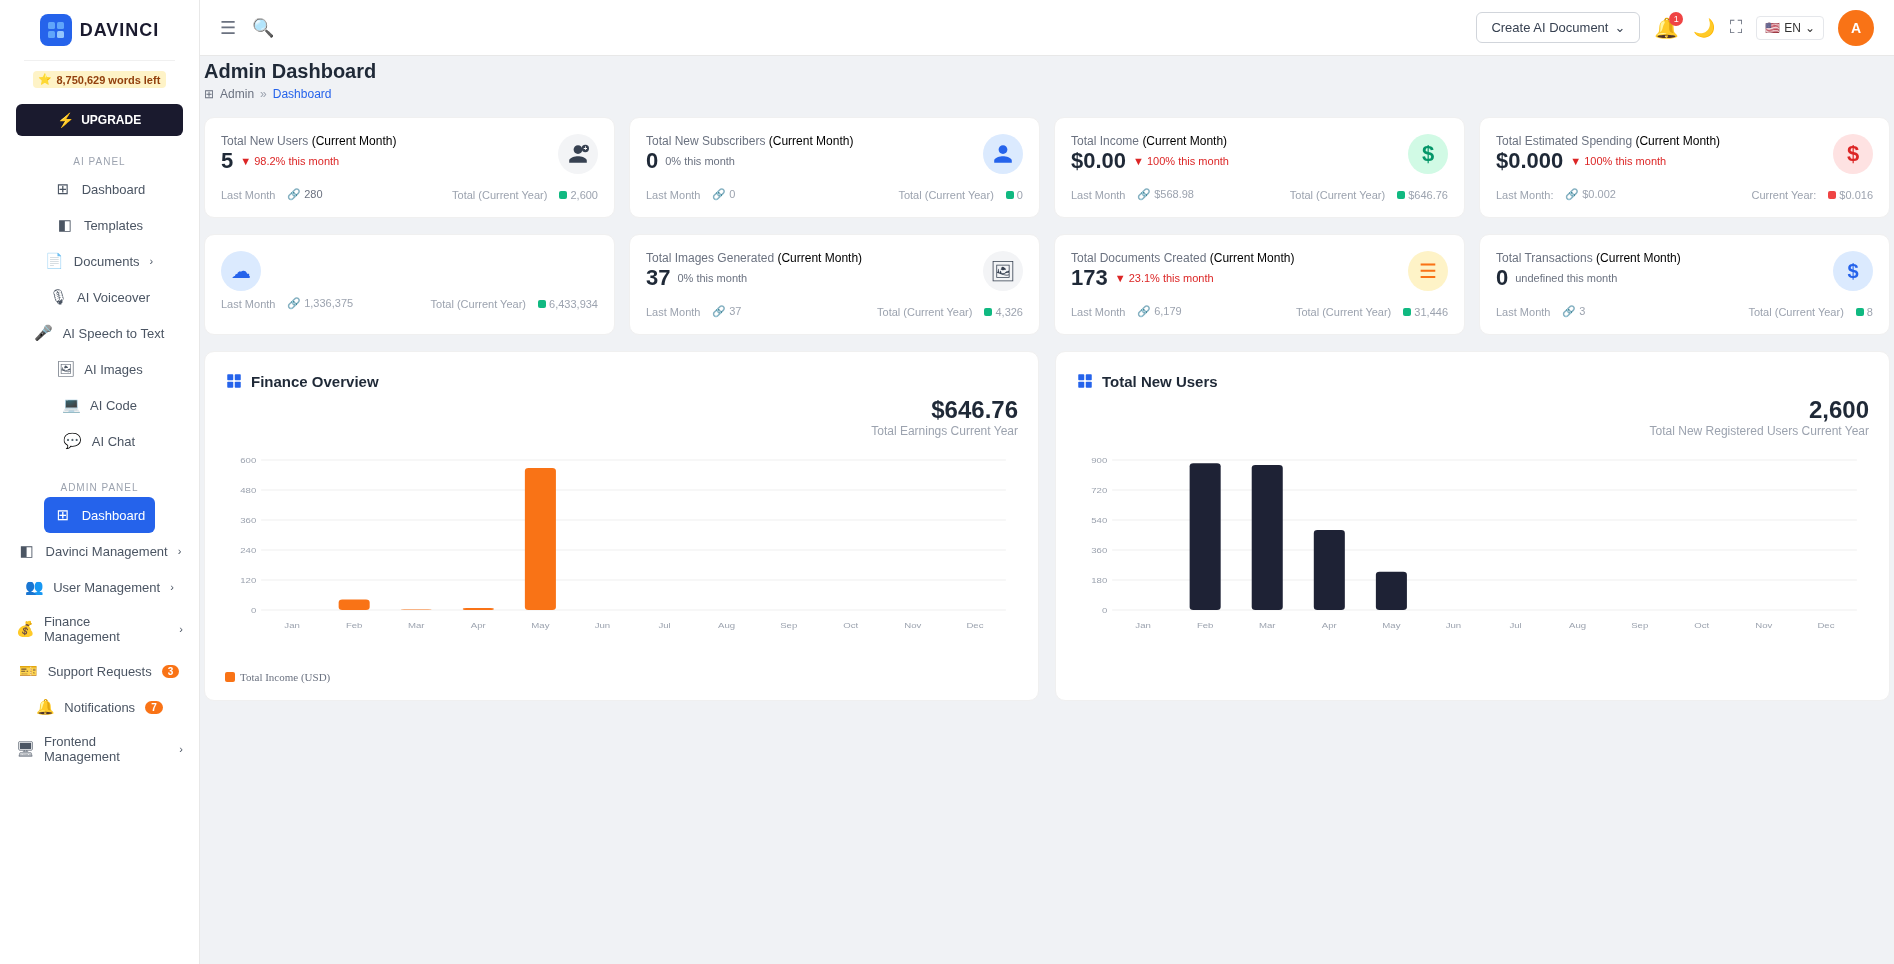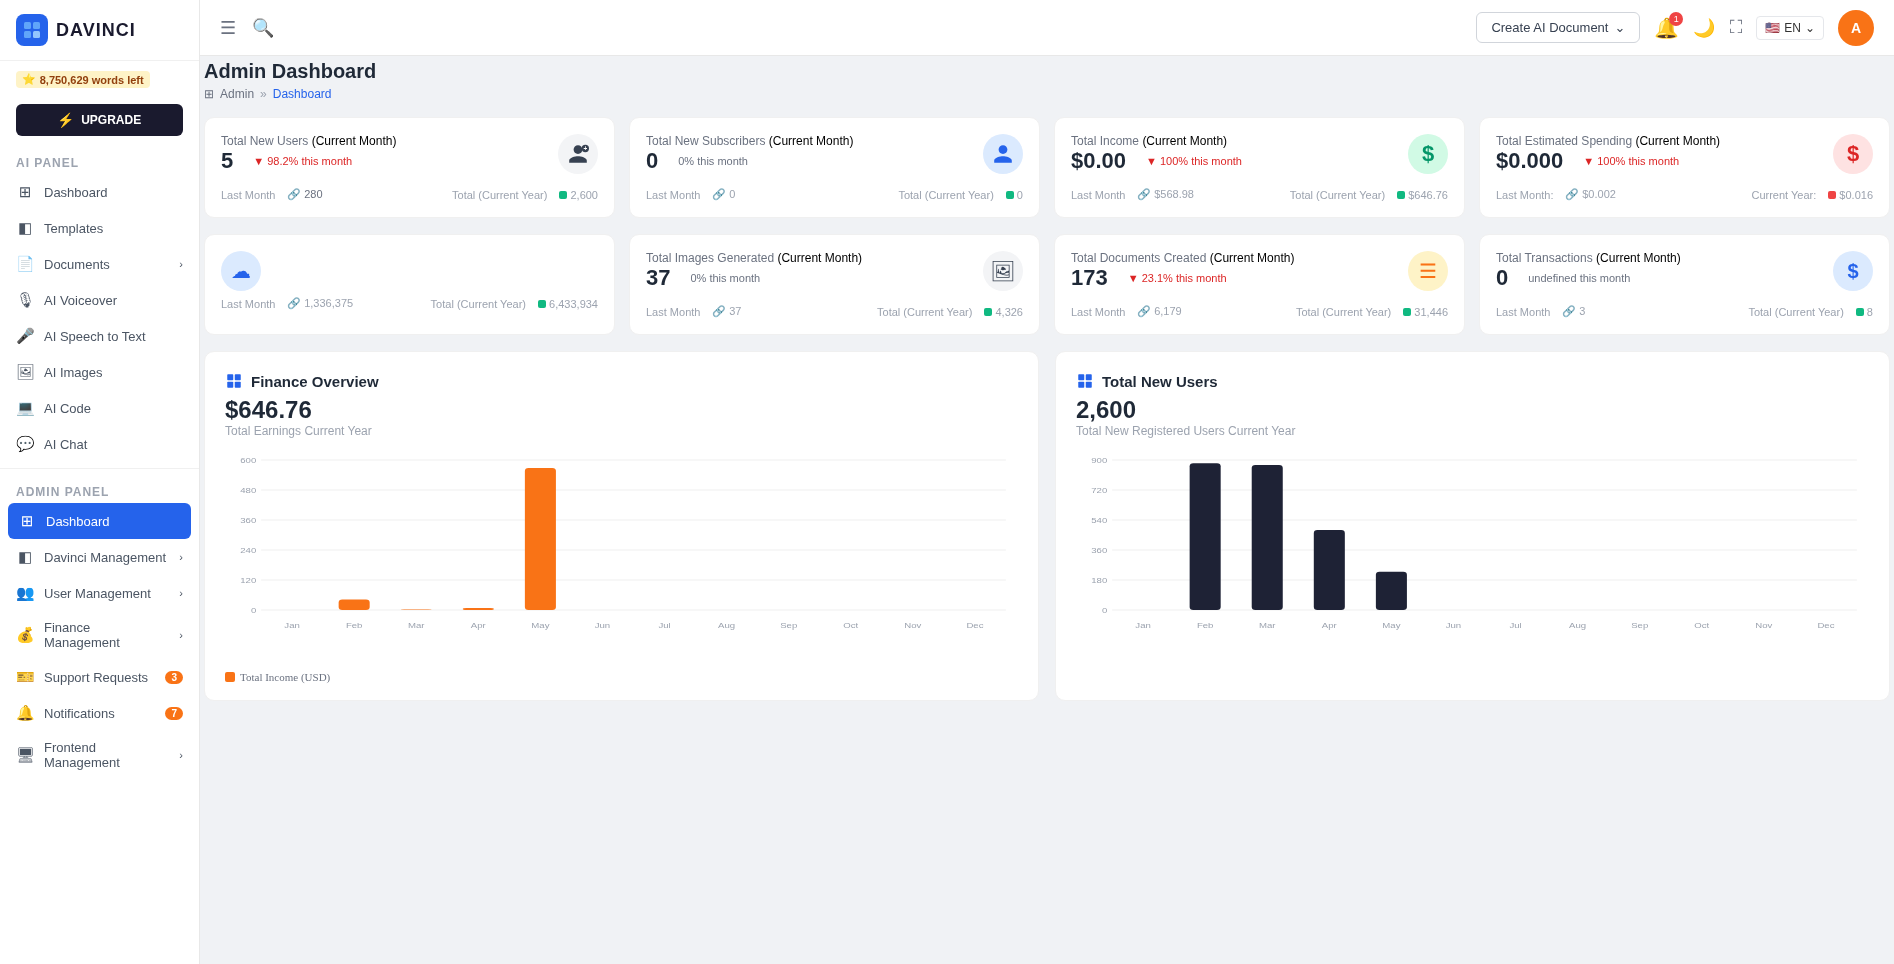--- a/index.html
+++ b/index.html
@@ -1,35 +1,35 @@
 <!DOCTYPE html>
 <html><head>
   <meta charset="utf-8">
   <style>
     * { box-sizing: border-box; margin: 0; padding: 0; }
     body { font-family: 'Segoe UI', Arial, sans-serif; background: #f0f2f5; color: #333; font-size: 13px; }
     
     
     .app { display: flex; height: 100vh; overflow: hidden; }
-    .sidebar { width: 200px; min-width: 200px; background: #fff; border-right: 1px solid #e8e8e8; display: flex; flex-direction: column; overflow-y: auto; }
+    .sidebar { width: 200px; min-width: 200px; background: #fff; border-right: 1px solid #e8e8e8; display: flex; flex-direction: column; overflow-y: auto; align-items: center; }
     .main { flex: 1; display: flex; flex-direction: column; overflow: hidden; }
     .topbar { height: 56px; background: #fff; border-bottom: 1px solid #e8e8e8; display: flex; align-items: center; padding: 0 20px; justify-content: space-between; }
     .content { flex: 1; overflow-y: auto; padding: 4px; }
 
     
     .sidebar-logo { padding: 14px 16px; display: flex; align-items: center; gap: 8px; border-bottom: 1px solid #f0f0f0; }
     .logo-icon { width: 32px; height: 32px; background: #2563eb; border-radius: 8px; display: flex; align-items: center; justify-content: center; }
     .logo-text { font-size: 18px; font-weight: 700; color: #1a1a2e; letter-spacing: 1px; }
     
     .sidebar-words { padding: 10px 16px; display: flex; align-items: center; gap: 6px; }
     .words-badge { background: #fef3c7; border-radius: 4px; padding: 2px 6px; font-size: 11px; font-weight: 600; color: #92400e; display: flex; align-items: center; gap: 4px; }
     .upgrade-btn { margin: 6px 16px 10px; background: #1a1a2e; color: #fff; border: none; border-radius: 6px; padding: 8px 14px; cursor: pointer; font-size: 12px; font-weight: 600; display: flex; align-items: center; gap: 6px; width: calc(100% - 32px); justify-content: center; }
     .upgrade-btn .bolt { color: #fbbf24; font-size: 14px; }
     
-    .sidebar-section-label { padding: 10px 16px 4px; font-size: 12px; font-weight: 700; color: #9ca3af; letter-spacing: 1px; text-transform: uppercase; }
+    .sidebar-section-label { padding: 10px 16px 4px; font-size: 10px; font-weight: 400; color: #9ca3af; letter-spacing: 1px; text-transform: uppercase; }
     
     .sidebar-item { display: flex; align-items: center; gap: 10px; padding: 9px 16px; cursor: pointer; color: #4b5563; font-size: 13px; font-weight: 500; border-radius: 0; transition: background 0.15s; }
     .sidebar-item.active { background: #2563eb; color: #fff; border-radius: 6px; margin: 0 8px; padding: 9px 10px; }
     .sidebar-item .icon { width: 18px; text-align: center; font-size: 15px; }
     .sidebar-item .chevron { margin-left: auto; font-size: 11px; }
     .sidebar-item .badge { margin-left: auto; background: #f97316; color: #fff; border-radius: 10px; padding: 1px 6px; font-size: 10px; font-weight: 700; }
     .sidebar-divider { border: none; border-top: 1px solid #f0f0f0; margin: 6px 0; }
     
     
     .topbar-left { display: flex; align-items: center; gap: 16px; }
@@ -53,32 +53,32 @@
     .stat-card-header { display: flex; align-items: flex-start; justify-content: space-between; margin-bottom: 6px; }
     .stat-card-label { font-size: 12px; color: #6b7280; font-weight: 500; }
     .stat-card-label span { color: #000000; }
     .stat-icon { width: 40px; height: 40px; border-radius: 50%; display: flex; align-items: center; justify-content: center; font-size: 18px; }
     .stat-icon.green { background: #d1fae5; color: #059669; }
     .stat-icon.red { background: #fee2e2; color: #dc2626; }
     .stat-icon.orange { background: #fef3c7; color: #f97316; }
     .stat-icon.blue { background: #dbeafe; color: #2563eb; }
     .stat-icon.dark { background: #f3f4f6; color: #374151; }
     .stat-value { font-size: 22px; font-weight: 700; color: #1f2937; }
-    .stat-change { display: flex; align-items: center; gap: 3px; font-size: 11px; margin-left: 20px; }
+    .stat-change { display: flex; align-items: center; gap: 3px; font-size: 11px; margin-left: 7px; }
     .stat-change.down { color: #dc2626; }
     .stat-row { display: flex; align-items: center; margin-bottom: 8px; }
     .stat-footer { display: flex; justify-content: space-between; font-size: 11px; color: #9ca3af; margin-top: 4px; }
     .stat-footer-val { display: flex; align-items: center; gap: 12px; }
     .dot { width: 8px; height: 8px; border-radius: 2px; display: inline-block; }
     .dot.green { background: #10b981; }
     .dot.red { background: #ef4444; }
 
     
     .charts-grid { display: grid; grid-template-columns: 1fr 1fr; gap: 16px; }
-    .chart-card { background: #fff; border-radius: 10px; padding: 20px; border: 1px solid #f0f0f0; }
+    .chart-card { background: #fff; border-radius: 10px; padding: 20px; border: 1px solid #f0f0f0; text-align: right; }
     .chart-title { font-size: 15px; font-weight: 700; color: #1f2937; display: flex; align-items: center; gap: 8px; }
     .chart-amount { font-size: 24px; font-weight: 700; color: #1f2937; margin-top: 6px; }
     .chart-subtitle { font-size: 12px; color: #9ca3af; margin-bottom: 12px; }
     .chart-legend { display: flex; gap: 14px; margin-top: 8px; font-size: 11px; color: #6b7280; }
     .legend-item { display: flex; align-items: center; gap: 5px; font-family: Liberation Serif, serif; }
     .legend-dot { width: 10px; height: 10px; border-radius: 2px; }
   </style>
 </head>
 <body>
 

